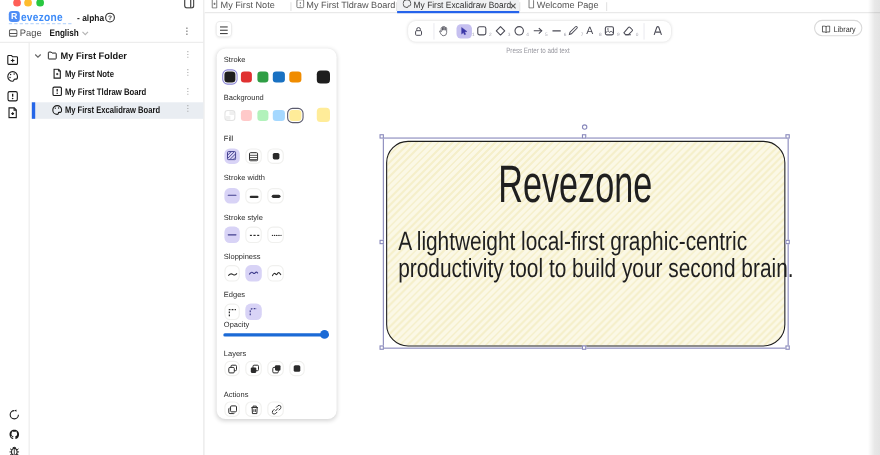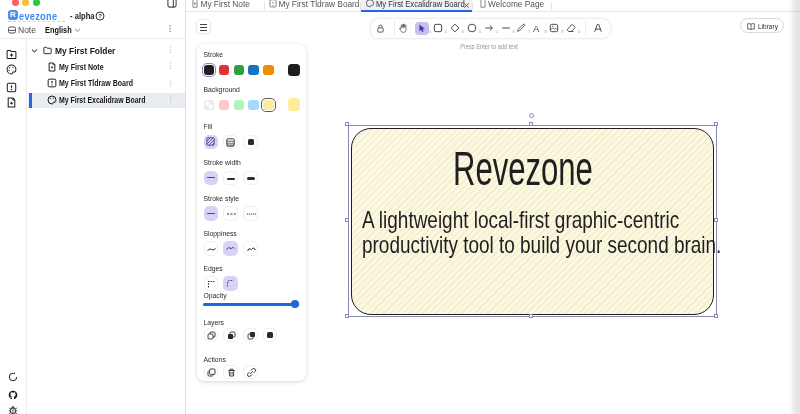--- a/index.html
+++ b/index.html
@@ -30,21 +30,21 @@
     <div class="abs" style="left:69.5px;top:11.2px;font-size:8.3px;font-weight:600;color:#1a1a1a;transform:scaleX(0.92);transform-origin:left top;">- alpha</div>
     <svg class="abs" style="left:95px;top:10.8px;" width="10" height="10" viewBox="0 0 10 10">
       <circle cx="5" cy="5" r="4" fill="none" stroke="#333" stroke-width="1"></circle>
       <text x="5" y="7.2" font-size="6" text-anchor="middle" fill="#333" font-weight="bold">?</text>
     </svg>
 
     <svg class="abs" style="left:8px;top:25.5px;" width="8" height="8" viewBox="0 0 8 8">
       <rect x="0.5" y="1" width="7" height="6" rx="1.5" fill="none" stroke="#555" stroke-width="1"></rect>
       <line x1="0.5" y1="4.4" x2="7.5" y2="4.4" stroke="#555" stroke-width="1"></line>
     </svg>
-    <div class="abs" style="left:18px;top:25px;font-size:8.5px;font-weight:500;color:#4b4b4b;">Note</div>
+    <div class="abs" style="left:18px;top:25px;font-size:8.5px;font-weight:500;color:#4b4b4b;">Page</div>
     <div class="abs" style="left:45px;top:24.5px;font-size:8.7px;font-weight:600;color:#111;transform:scaleX(0.85);transform-origin:left top;">English</div>
     <svg class="abs" style="left:73.5px;top:27.5px;" width="7" height="5" viewBox="0 0 7 5">
       <polyline points="1,1 3.5,3.5 6,1" fill="none" stroke="#b5b5b5" stroke-width="1.1"></polyline>
     </svg>
     <div class="abs" style="left:166px;top:24px;font-size:8px;color:#888;font-weight:bold;">⋮</div>
 
     <div class="abs" style="left:0;top:37.5px;width:186px;height:1px;background:#ececec;"></div>
 
     <div class="abs" style="left:25.5px;top:38px;width:1px;height:376px;background:#ececec;"></div>
 

